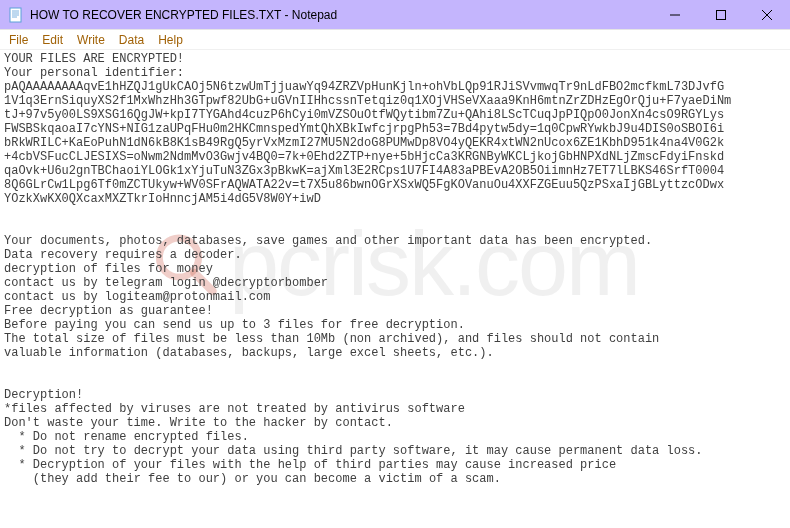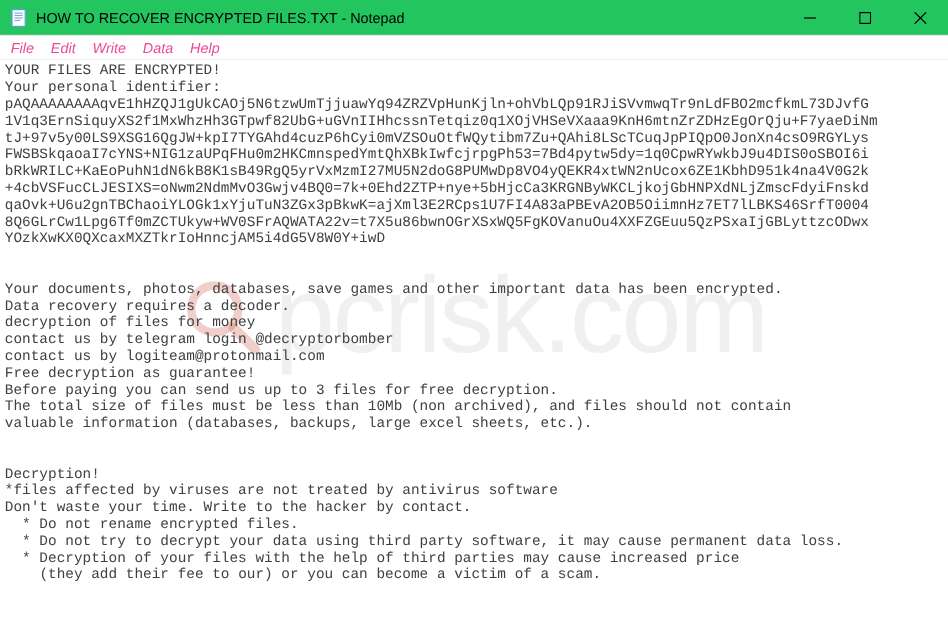--- a/index.html
+++ b/index.html
@@ -6,21 +6,21 @@
     body {
       font-family: "Segoe UI", Arial, sans-serif;
       background: #fff;
       width: 790px;
       height: 528px;
       overflow: hidden;
       position: relative;
     }
     .titlebar {
       height: 30px;
-      background: #22c55e;
+      background: #c4b5fd;
       display: flex;
       align-items: center;
       border-bottom: 1px solid #e5e5e5;
       font-size: 12px;
     }
     .titlebar-icon {
       width: 16px; height: 16px;
       margin: 0 6px 0 8px;
       display: inline-block;
     }
@@ -38,22 +38,21 @@
     .menubar {
       height: 20px;
       display: flex;
       align-items: center;
       font-size: 12px;
       padding: 0 2px;
       border-bottom: 1px solid #f0f0f0;
     }
     .menuitem {
       padding: 1px 7px;
-      color: #ec4899;
-      font-style: italic;
+      color: #a16207;
     }
     .content {
       font-family: Consolas, "Courier New", monospace;
       font-size: 12px;
       line-height: 14px;
       padding: 2px 4px;
       white-space: pre-wrap;
       word-break: break-all;
       color: #404040;
       position: relative;

